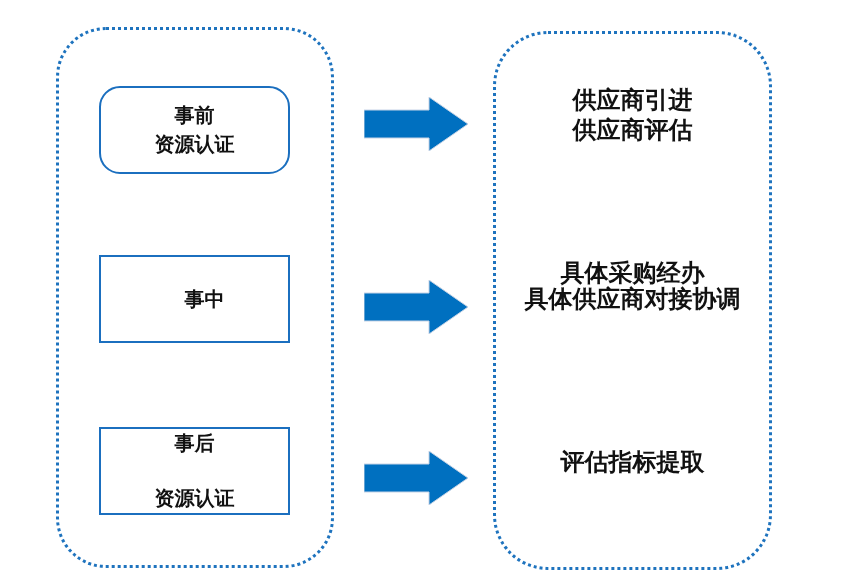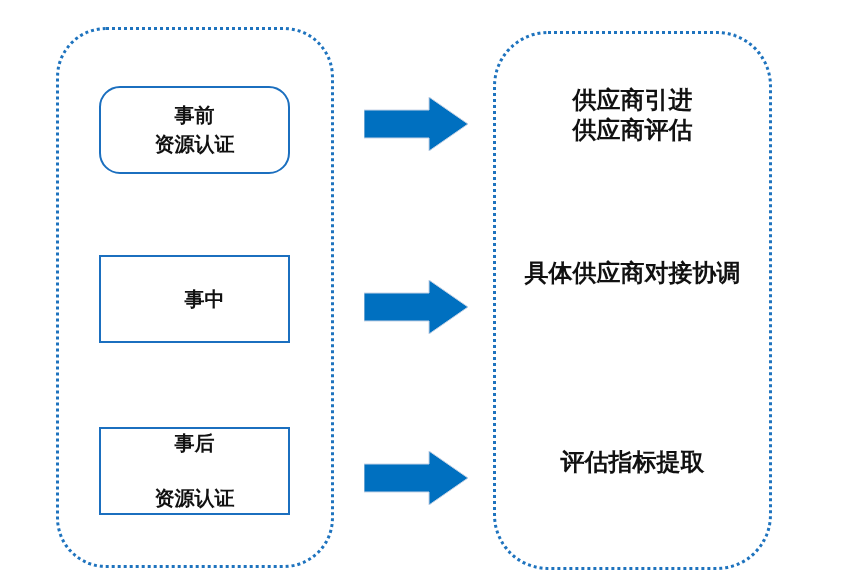--- a/index.html
+++ b/index.html
@@ -122,19 +122,20 @@
     <svg width="104" height="54" viewBox="0 0 104 54">
       <polygon points="0,13 65,13 65,0 104,27 65,54 65,41 0,41" fill="currentColor" stroke="#c6d3e6" stroke-width="1"></polygon>
     </svg>
   </div>
 
   <div class="output-group group-1">
     <div class="out-line">供应商引进</div>
     <div class="out-line">供应商评估</div>
   </div>
   <div class="output-group group-2">
+    <div class="out-line">具体采购经办</div>
     <div class="out-line">具体供应商对接协调</div>
   </div>
   <div class="output-group group-3">
     <div class="out-line">评估指标提取</div>
   </div>
 
 </div>
 
 </body></html>

